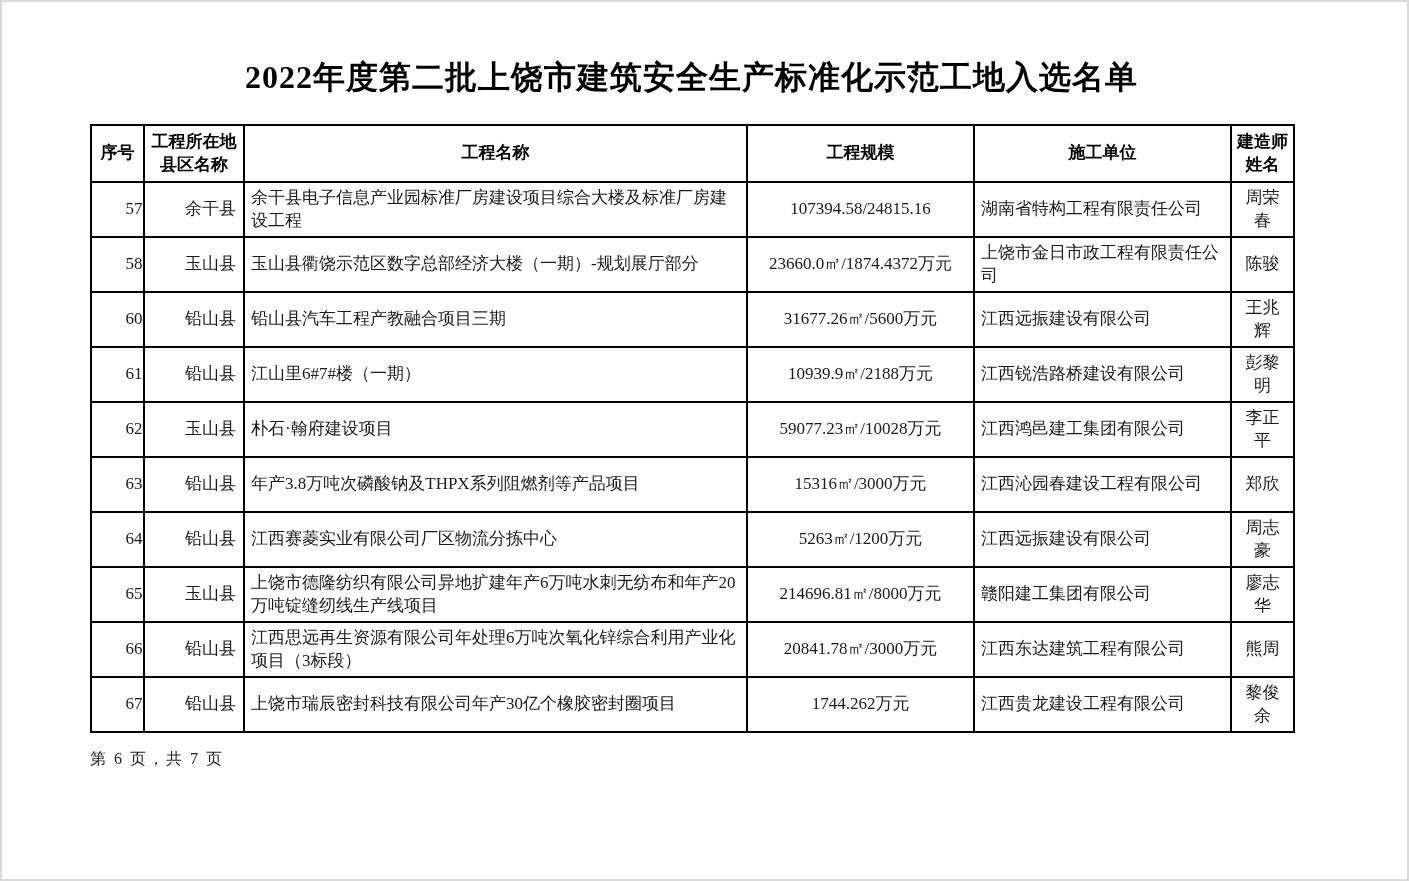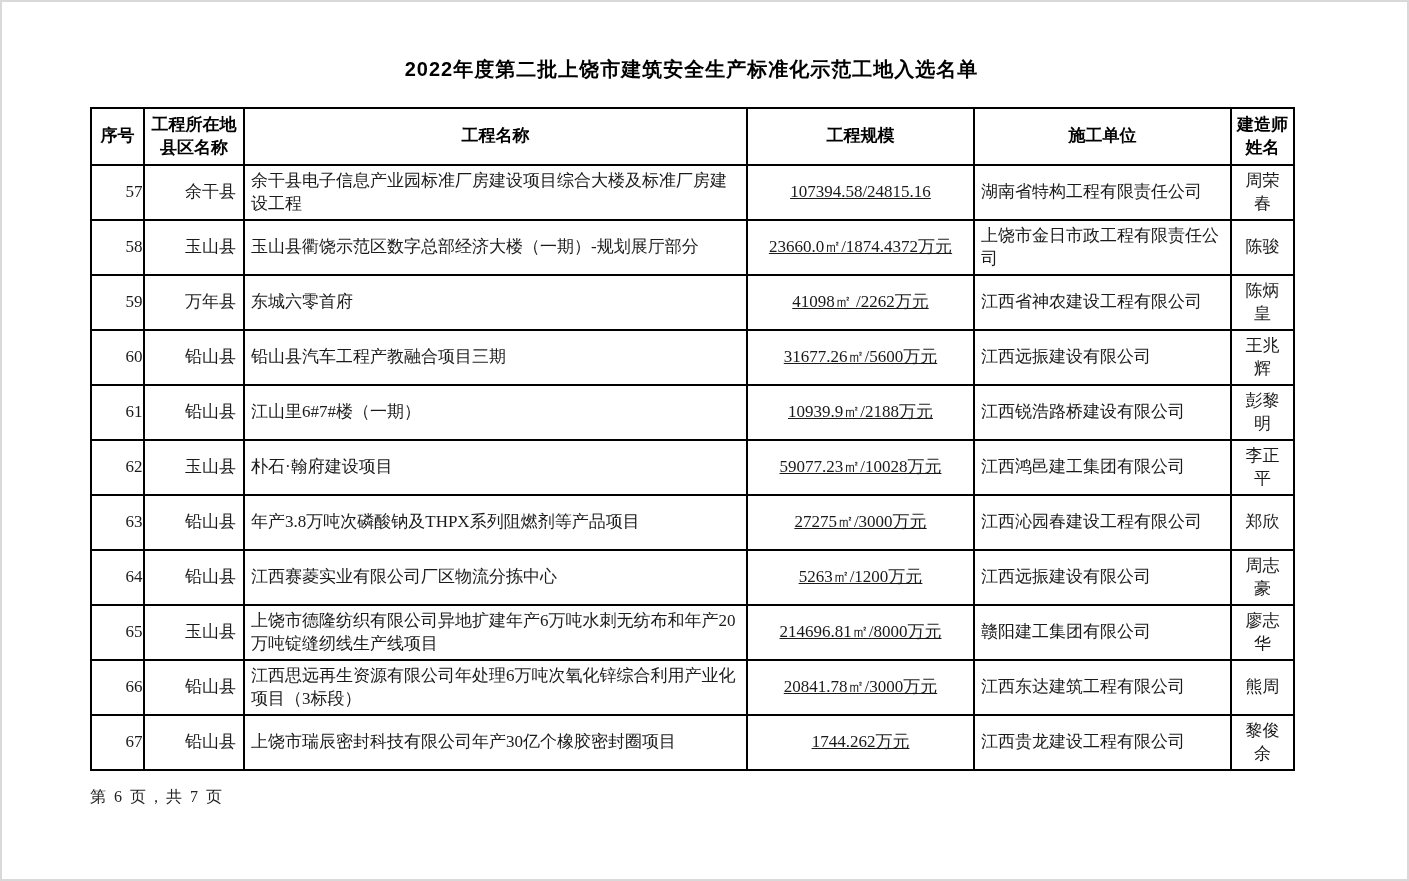--- a/index.html
+++ b/index.html
@@ -19,23 +19,23 @@
     pointer-events: none;
   }
   .content {
     padding-top: 56px;
     padding-left: 90px;
     width: 1293px;
   }
   .doc-title {
     width: 1203px;
     text-align: center;
-    font-family: Liberation Sans, sans-serif;
+    font-family: Liberation Serif, serif;
     font-weight: bold;
-    font-size: 20px;
+    font-size: 32px;
     letter-spacing: 1px;
     color: #000;
     margin-bottom: 24px;
   }
   table.projects {
     width: 1203px;
     table-layout: fixed;
     border-collapse: collapse;
   }
   table.projects th, table.projects td {
@@ -51,21 +51,21 @@
   table.projects th {
     font-family: "Liberation Sans", "DejaVu Sans", sans-serif;
     font-weight: bold;
     font-size: 17px;
     text-align: center;
     white-space: pre-line;
     color: #000;
   }
   td.col-no, td.col-county, td.col-scale, td.col-builder { text-align: center; padding-left: 33px; }
   td.col-project, td.col-contractor { text-align: left; padding: 2px 6px; }
-  td.col-scale { padding: 2px 4px; text-decoration: underline; }
+  td.col-scale { padding: 2px 4px; }
   td.col-builder { padding: 2px 6px; }
   .page-footer {
     width: 1203px;
     text-align: left;
     margin-top: 16px;
     font-size: 16px;
     letter-spacing: 2px;
     color: #222;
   }
   col.w-no { width: 53px; }
@@ -115,28 +115,20 @@
         </tr>
         <tr>
           <td class="col-no">58</td>
           <td class="col-county">玉山县</td>
           <td class="col-project">玉山县衢饶示范区数字总部经济大楼（一期）-规划展厅部分</td>
           <td class="col-scale">23660.0㎡/1874.4372万元</td>
           <td class="col-contractor">上饶市金日市政工程有限责任公司</td>
           <td class="col-builder">陈骏</td>
         </tr>
         <tr>
-          <td class="col-no">59</td>
-          <td class="col-county">万年县</td>
-          <td class="col-project">东城六零首府</td>
-          <td class="col-scale">41098㎡ /2262万元</td>
-          <td class="col-contractor">江西省神农建设工程有限公司</td>
-          <td class="col-builder">陈炳皇</td>
-        </tr>
-        <tr>
           <td class="col-no">60</td>
           <td class="col-county">铅山县</td>
           <td class="col-project">铅山县汽车工程产教融合项目三期</td>
           <td class="col-scale">31677.26㎡/5600万元</td>
           <td class="col-contractor">江西远振建设有限公司</td>
           <td class="col-builder">王兆辉</td>
         </tr>
         <tr>
           <td class="col-no">61</td>
           <td class="col-county">铅山县</td>
@@ -150,21 +142,21 @@
           <td class="col-county">玉山县</td>
           <td class="col-project">朴石·翰府建设项目</td>
           <td class="col-scale">59077.23㎡/10028万元</td>
           <td class="col-contractor">江西鸿邑建工集团有限公司</td>
           <td class="col-builder">李正平</td>
         </tr>
         <tr>
           <td class="col-no">63</td>
           <td class="col-county">铅山县</td>
           <td class="col-project">年产3.8万吨次磷酸钠及THPX系列阻燃剂等产品项目</td>
-          <td class="col-scale">27275㎡/3000万元</td>
+          <td class="col-scale">15316㎡/3000万元</td>
           <td class="col-contractor">江西沁园春建设工程有限公司</td>
           <td class="col-builder">郑欣</td>
         </tr>
         <tr>
           <td class="col-no">64</td>
           <td class="col-county">铅山县</td>
           <td class="col-project">江西赛菱实业有限公司厂区物流分拣中心</td>
           <td class="col-scale">5263㎡/1200万元</td>
           <td class="col-contractor">江西远振建设有限公司</td>
           <td class="col-builder">周志豪</td>

